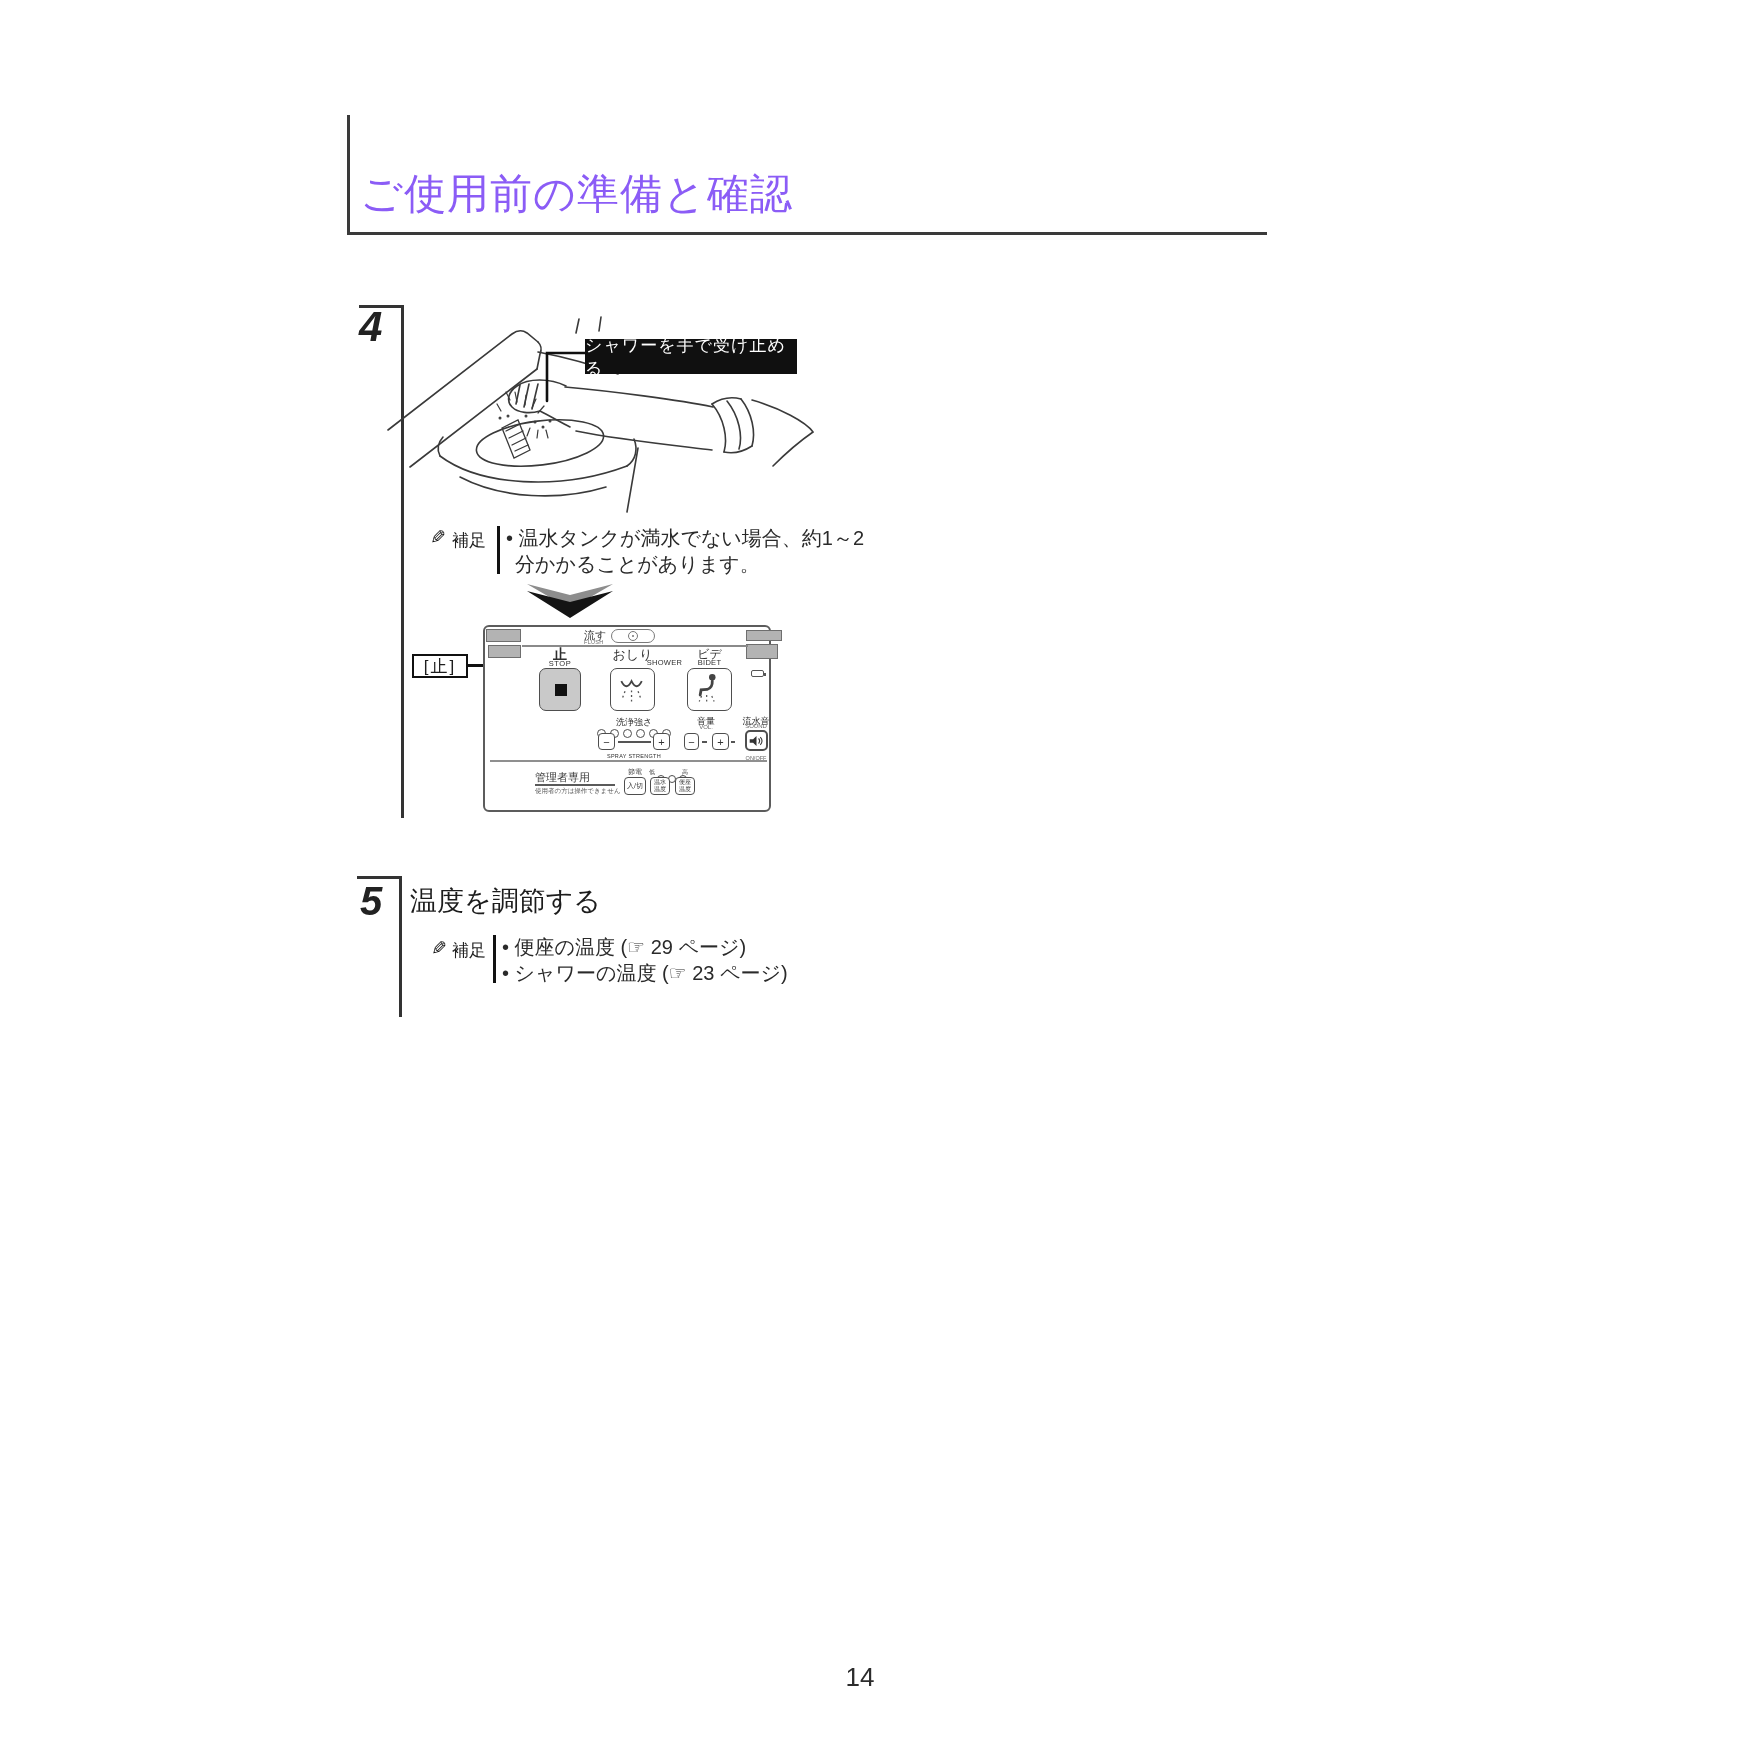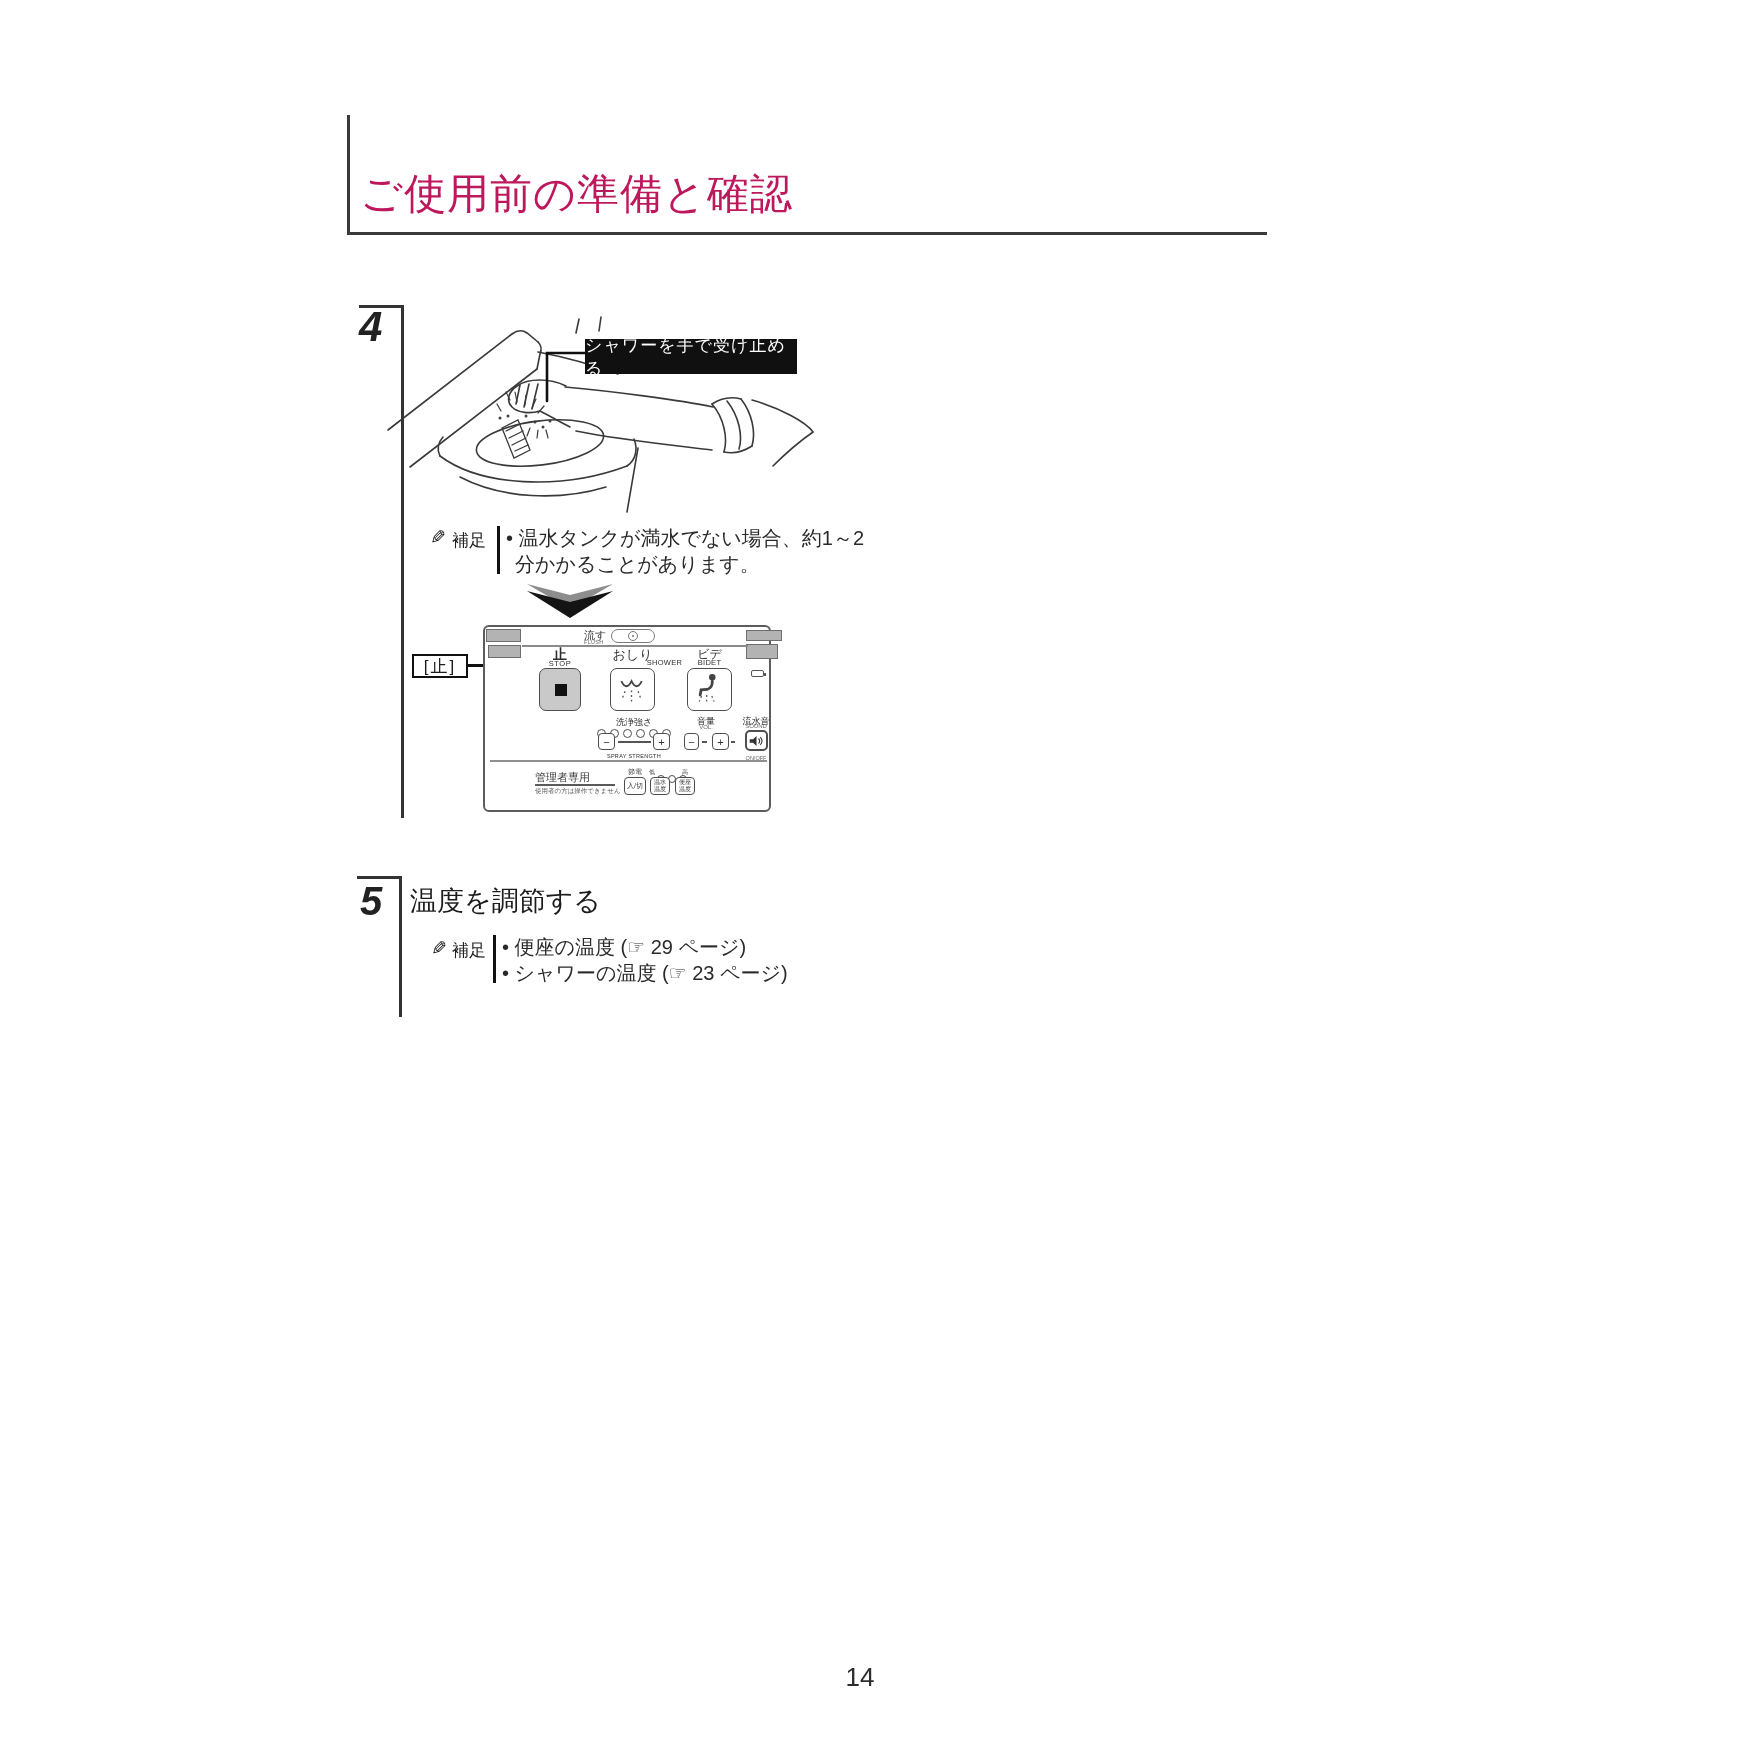--- a/index.html
+++ b/index.html
@@ -5,21 +5,21 @@
   html,body{margin:0;padding:0;background:#fff;}
   .canvas{position:relative;width:1754px;height:1754px;background:#ffffff;overflow:hidden;
           font-family:"Liberation Sans","DejaVu Sans",sans-serif;color:#1d1d1d;}
   .abs{position:absolute;box-sizing:border-box;}
 
   
   .header-tab{left:255px;top:37px;width:257px;height:61px;background:#191919;color:#fff;
               display:flex;align-items:center;justify-content:flex-end;padding-right:9px;
               font-size:31px;font-weight:bold;letter-spacing:2px;}
   .title-vline{left:347px;top:115px;width:3px;height:120px;background:#3a3a3a;}
-  .page-title{left:360px;top:166px;font-size:42px;font-weight:500;letter-spacing:1px;color:#be185d;margin:0;}
+  .page-title{left:360px;top:166px;font-size:42px;font-weight:500;letter-spacing:1px;color:#8b5cf6;margin:0;}
   .title-underline{left:347px;top:232px;width:920px;height:3px;background:#3a3a3a;}
 
   
   .step-top{height:3px;background:#333;}
   .step-vline{width:3px;background:#333;}
   .step-num{font-size:42px;font-weight:bold;font-style:italic;color:#222;}
 
   
   .pencil{font-size:19px;transform:scaleX(-1);display:inline-block;color:#111;}
   .note-label{font-size:17px;color:#222;}

